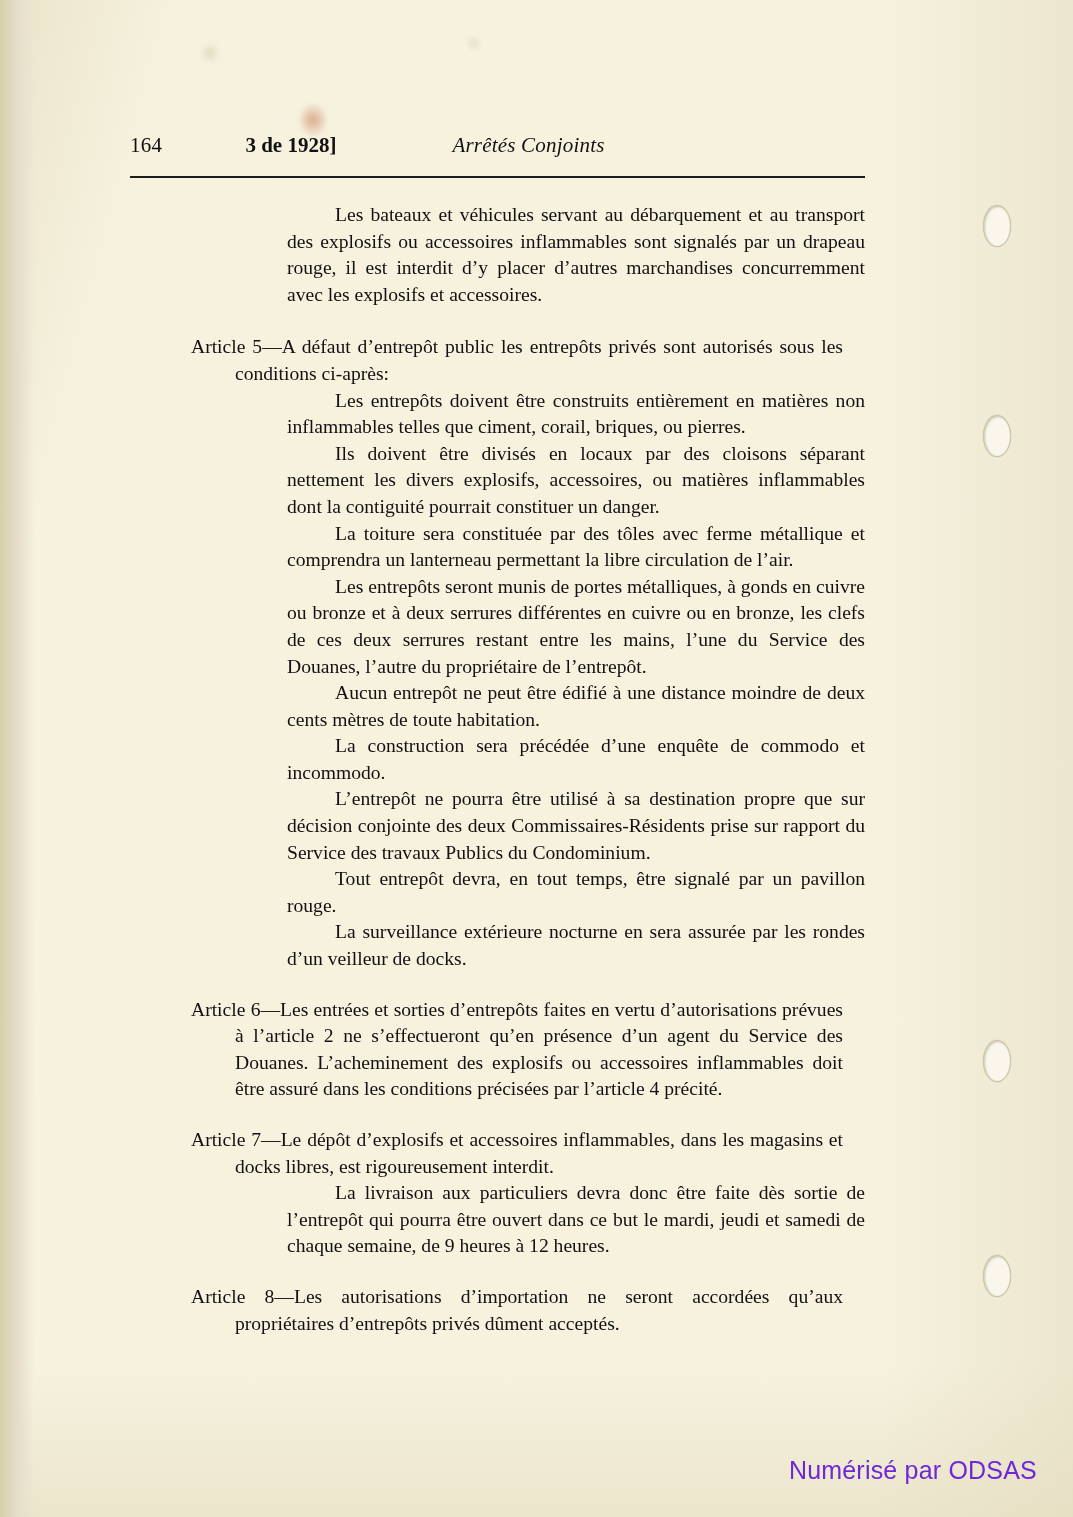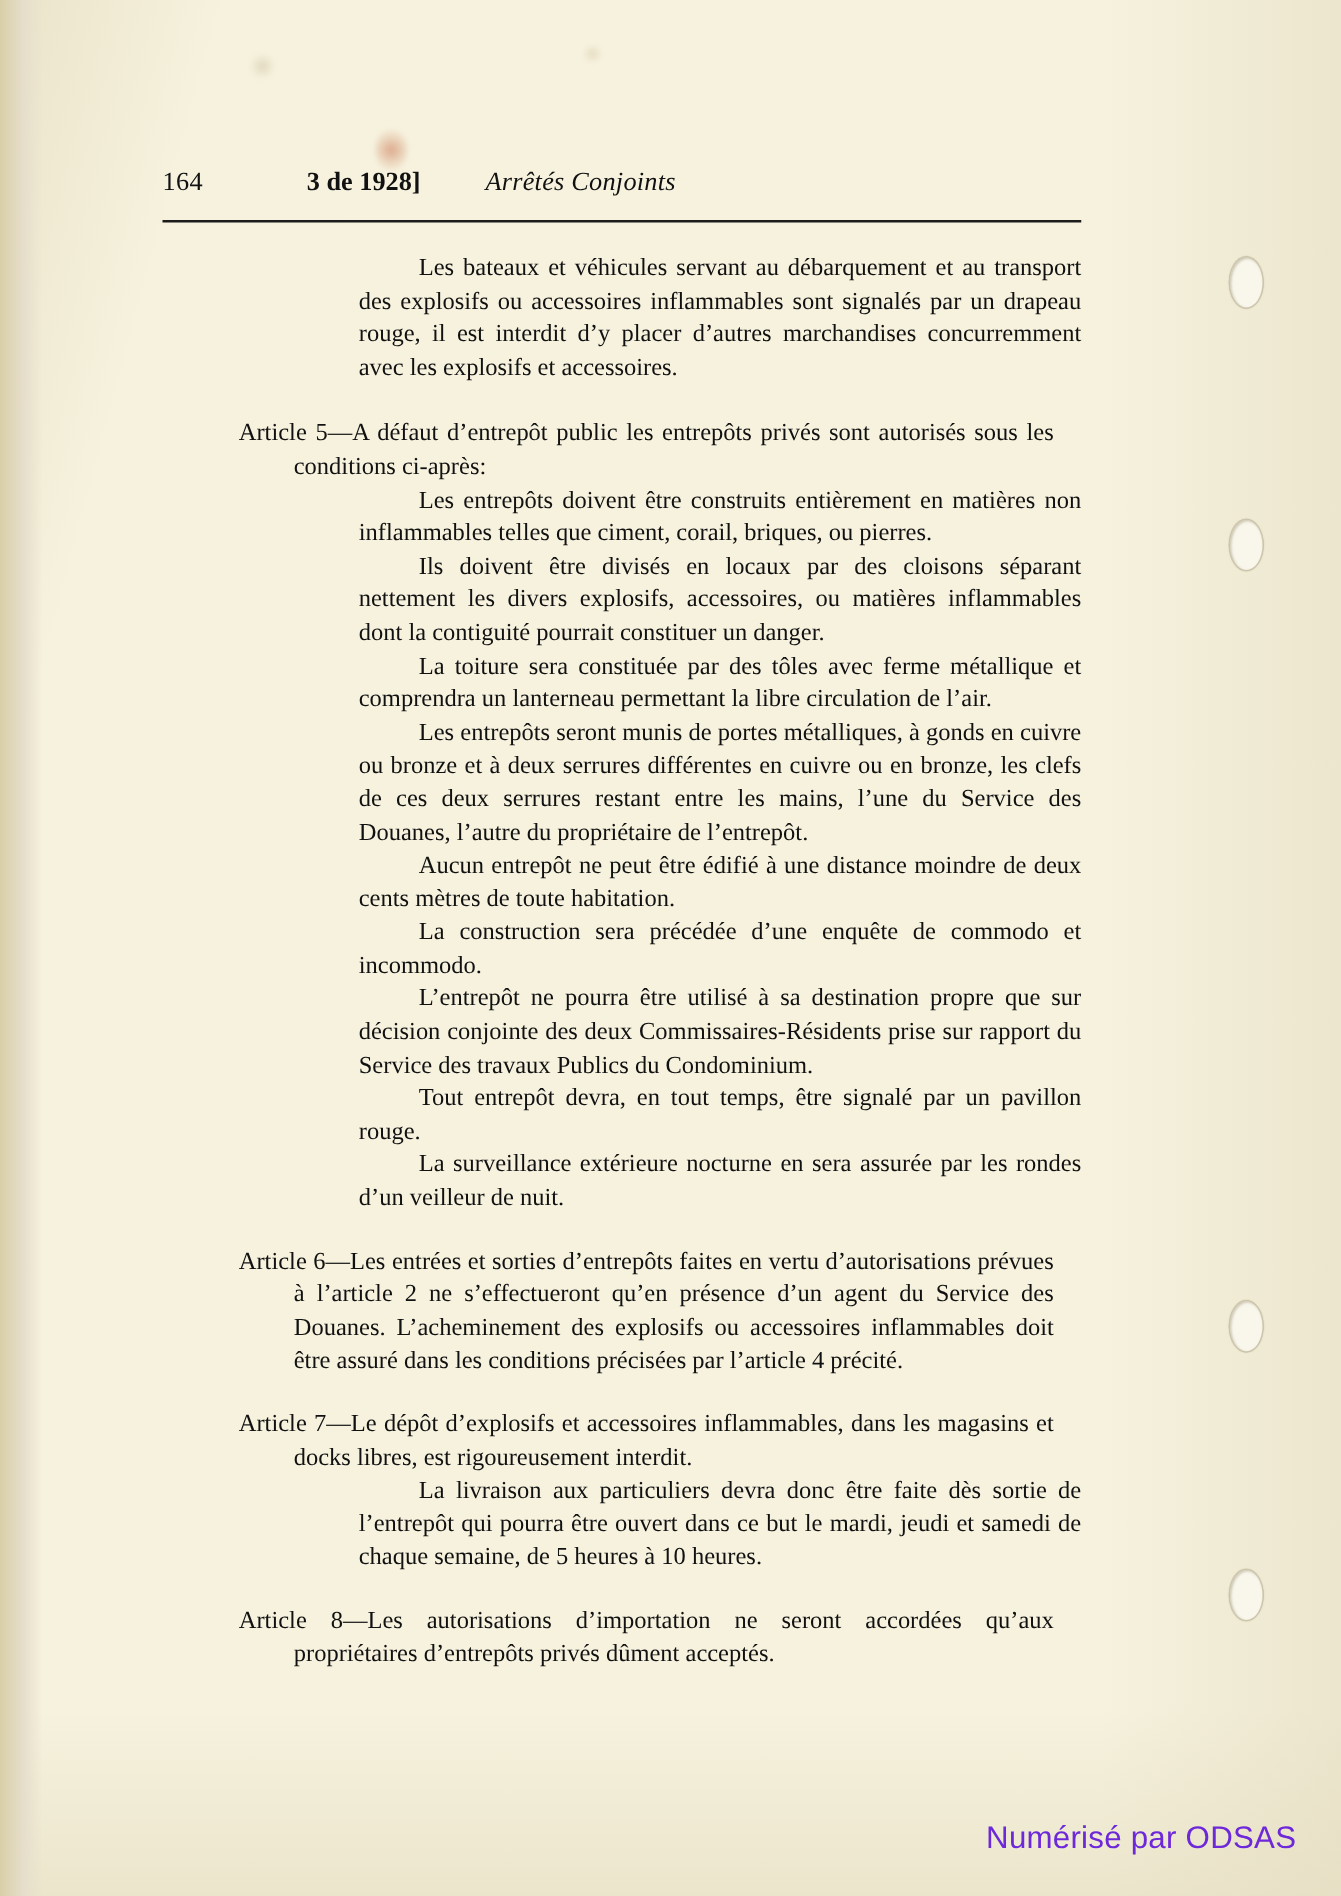--- a/index.html
+++ b/index.html
@@ -86,21 +86,21 @@
   .folio {
     font-size: 21px;
     letter-spacing: 0.3px;
   }
   .running-number {
     margin-left: 83px;
     font-size: 21px;
     font-weight: bold;
   }
   .running-title {
-    margin-left: 52px;
+    margin-left: 116px;
     font-size: 21px;
     font-style: italic;
     letter-spacing: 0.2px;
     text-align: center;
   }
   .rule {
     position: absolute;
     left: 130px;
     top: 176px;
     width: 735px;
@@ -183,25 +183,25 @@
 
     <p class="article">Article 5—A défaut d’entrepôt public les entrepôts privés sont autorisés sous les conditions ci-après:</p>
     <p class="para gap-before">Les entrepôts doivent être construits entièrement en matières non inflammables telles que ciment, corail, briques, ou pierres.</p>
     <p class="para">Ils doivent être divisés en locaux par des cloisons séparant nettement les divers explosifs, accessoires, ou matières inflammables dont la contiguité pourrait constituer un danger.</p>
     <p class="para">La toiture sera constituée par des tôles avec ferme métallique et comprendra un lanterneau permettant la libre circulation de l’air.</p>
     <p class="para">Les entrepôts seront munis de portes métalliques, à gonds en cuivre ou bronze et à deux serrures différentes en cuivre ou en bronze, les clefs de ces deux serrures restant entre les mains, l’une du Service des Douanes, l’autre du propriétaire de l’entrepôt.</p>
     <p class="para">Aucun entrepôt ne peut être édifié à une distance moindre de deux cents mètres de toute habitation.</p>
     <p class="para">La construction sera précédée d’une enquête de commodo et incommodo.</p>
     <p class="para">L’entrepôt ne pourra être utilisé à sa destination propre que sur décision conjointe des deux Commissaires-Résidents prise sur rapport du Service des travaux Publics du Condominium.</p>
     <p class="para">Tout entrepôt devra, en tout temps, être signalé par un pavillon rouge.</p>
-    <p class="para">La surveillance extérieure nocturne en sera assurée par les rondes d’un veilleur de nuit.</p>
+    <p class="para">La surveillance extérieure nocturne en sera assurée par les rondes d’un veilleur de docks.</p>
 
     <p class="article blk">Article 6—Les entrées et sorties d’entrepôts faites en vertu d’autorisations prévues à l’article 2 ne s’effectueront qu’en présence d’un agent du Service des Douanes. L’acheminement des explosifs ou accessoires inflammables doit être assuré dans les conditions précisées par l’article 4 précité.</p>
 
     <p class="article blk">Article 7—Le dépôt d’explosifs et accessoires inflammables, dans les magasins et docks libres, est rigoureusement interdit.</p>
-    <p class="para gap-before">La livraison aux particuliers devra donc être faite dès sortie de l’entrepôt qui pourra être ouvert dans ce but le mardi, jeudi et samedi de chaque semaine, de 5 heures à 10 heures.</p>
+    <p class="para gap-before">La livraison aux particuliers devra donc être faite dès sortie de l’entrepôt qui pourra être ouvert dans ce but le mardi, jeudi et samedi de chaque semaine, de 9 heures à 12 heures.</p>
 
     <p class="article blk">Article 8—Les autorisations d’importation ne seront accordées qu’aux propriétaires d’entrepôts privés dûment acceptés.</p>
   </div>
 
 </div>
 
 <div class="watermark">Numérisé par ODSAS</div>
 
 </body></html>

